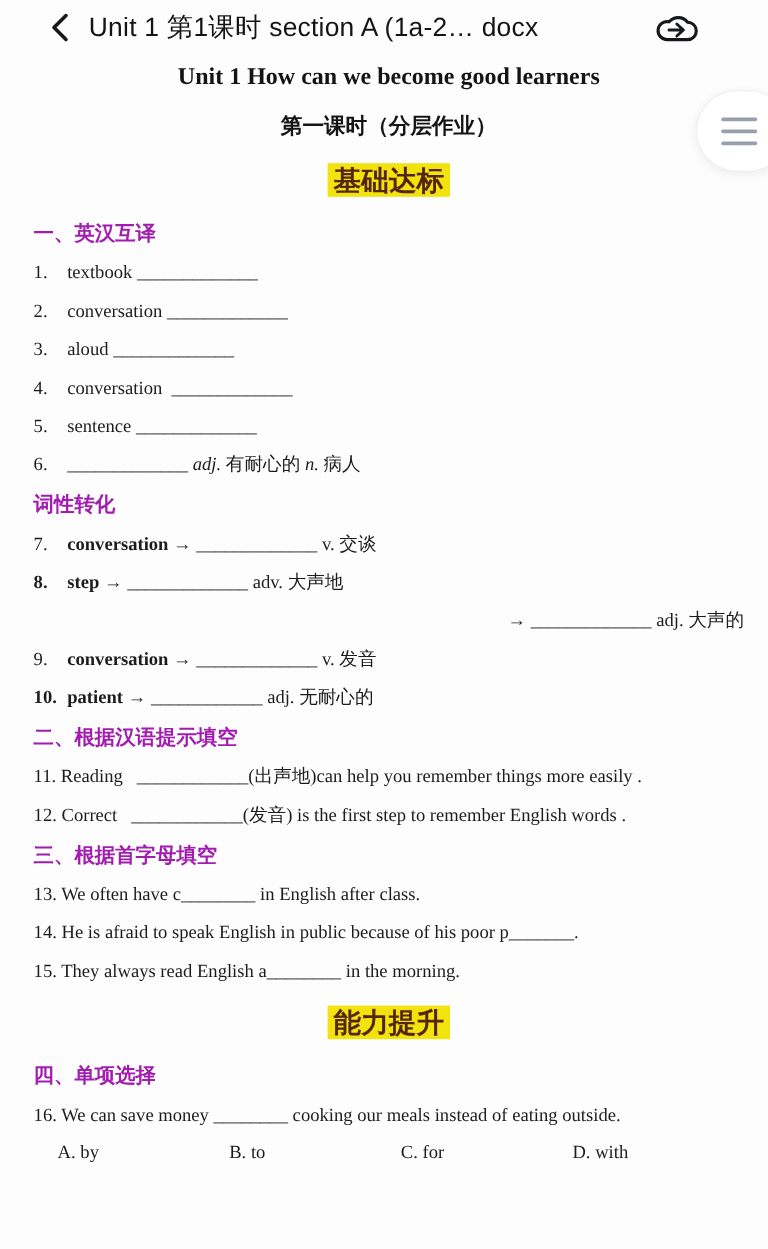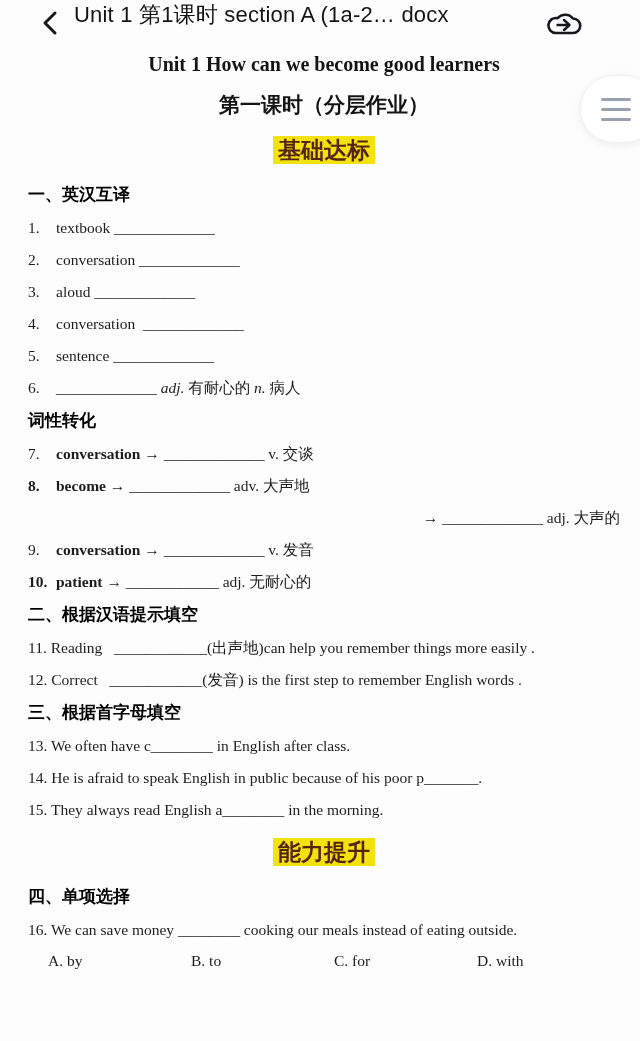--- a/index.html
+++ b/index.html
@@ -5,21 +5,21 @@
   * { box-sizing: border-box; }
   html,body { margin:0; padding:0; }
   body {
     width:640px; height:1041px; overflow:hidden; position:relative;
     background:#fdfdfd;
     font-family:"Liberation Sans","DejaVu Sans",sans-serif;
   }
 
   
   .topbar {
-    height:46px; display:flex; padding:0 10px;
+    height:46px; display:flex; align-items:center; padding:0 10px;
     background:#fdfdfd;
   }
   .back-btn {
     background:none; border:none; padding:2px; margin-left:28px;
     display:flex; align-items:center; cursor:pointer;
   }
   .bar-title {
     font-size:22px; color:#141414; margin-left:12px; flex:1;
     white-space:nowrap; overflow:hidden; letter-spacing:.2px;
   }
@@ -46,33 +46,33 @@
     padding:0 20px 0 28px;
     font-family:"Liberation Serif","DejaVu Serif",serif;
     color:#1c1c1c; font-size:15.5px;
   }
   .doctitle {
     margin:7px 0 0; text-align:center;
     font-size:20px; font-weight:bold; line-height:22px; color:#141414;
   }
   .docsub {
     margin:17px 0 0; text-align:center;
-    font-size:21px; font-weight:bold; line-height:26px; color:#141414;
+    font-size:18px; font-weight:bold; line-height:26px; color:#141414;
     font-family:"Liberation Sans","DejaVu Sans",sans-serif;
   }
 
   .badgewrap { text-align:center; margin:18px 0 22px; }
   .badge {
     display:inline-block; background:var(--hl,#f2e30e); color:var(--hlt,#55250e);
     font-weight:bold; font-size:23px; line-height:28px; padding:0 5px;
     font-family:Liberation Sans, sans-serif;
   }
 
   .h {
-    font-weight:bold; font-size:17px; line-height:18px; color:#000000;
+    font-weight:bold; font-size:17px; line-height:18px; color:#a21caf;
     margin:14px 0 14px;
     font-family:"Liberation Sans","DejaVu Sans",sans-serif;
   }
   .line { display:flex; line-height:20px; margin:0 0 12px; }
   .num  { flex:0 0 28px; }
   .txt  { white-space:pre-wrap; }
   .cont { display:block;text-align:right; }
   .para { line-height:20px; margin:0 0 12px; white-space:pre-wrap; }
 
   .opts { display:flex; padding-left:20px; margin-top:8px;align-items:center; }
@@ -137,21 +137,21 @@
         <span class="num">6.</span>
         <span class="txt"><span>_____________ </span><span class="i">adj.</span><span> 有耐心的 </span><span class="i">n.</span><span> 病人</span></span>
       </div>
       <div class="h">词性转化</div>
       <div class="line">
         <span class="num">7.</span>
         <span class="txt"><span class="b ">conversation</span><span> → _____________ v. 交谈</span></span>
       </div>
       <div class="line">
         <span class="num b">8.</span>
-        <span class="txt"><span class="b ">become</span><span> → _____________ adv. 大声地</span></span>
+        <span class="txt"><span class="b ">step</span><span> → _____________ adv. 大声地</span></span>
       </div>
       <div class="line cont" style="padding-left: 65px;"><span class="txt"><span>→ _____________ adj. 大声的</span></span></div>
       <div class="line">
         <span class="num">9.</span>
         <span class="txt"><span class="b ">conversation</span><span> → _____________ v. 发音</span></span>
       </div>
       <div class="line">
         <span class="num b">10.</span>
         <span class="txt"><span class="b ">patient</span><span> → ____________ adj. 无耐心的</span></span>
       </div>

